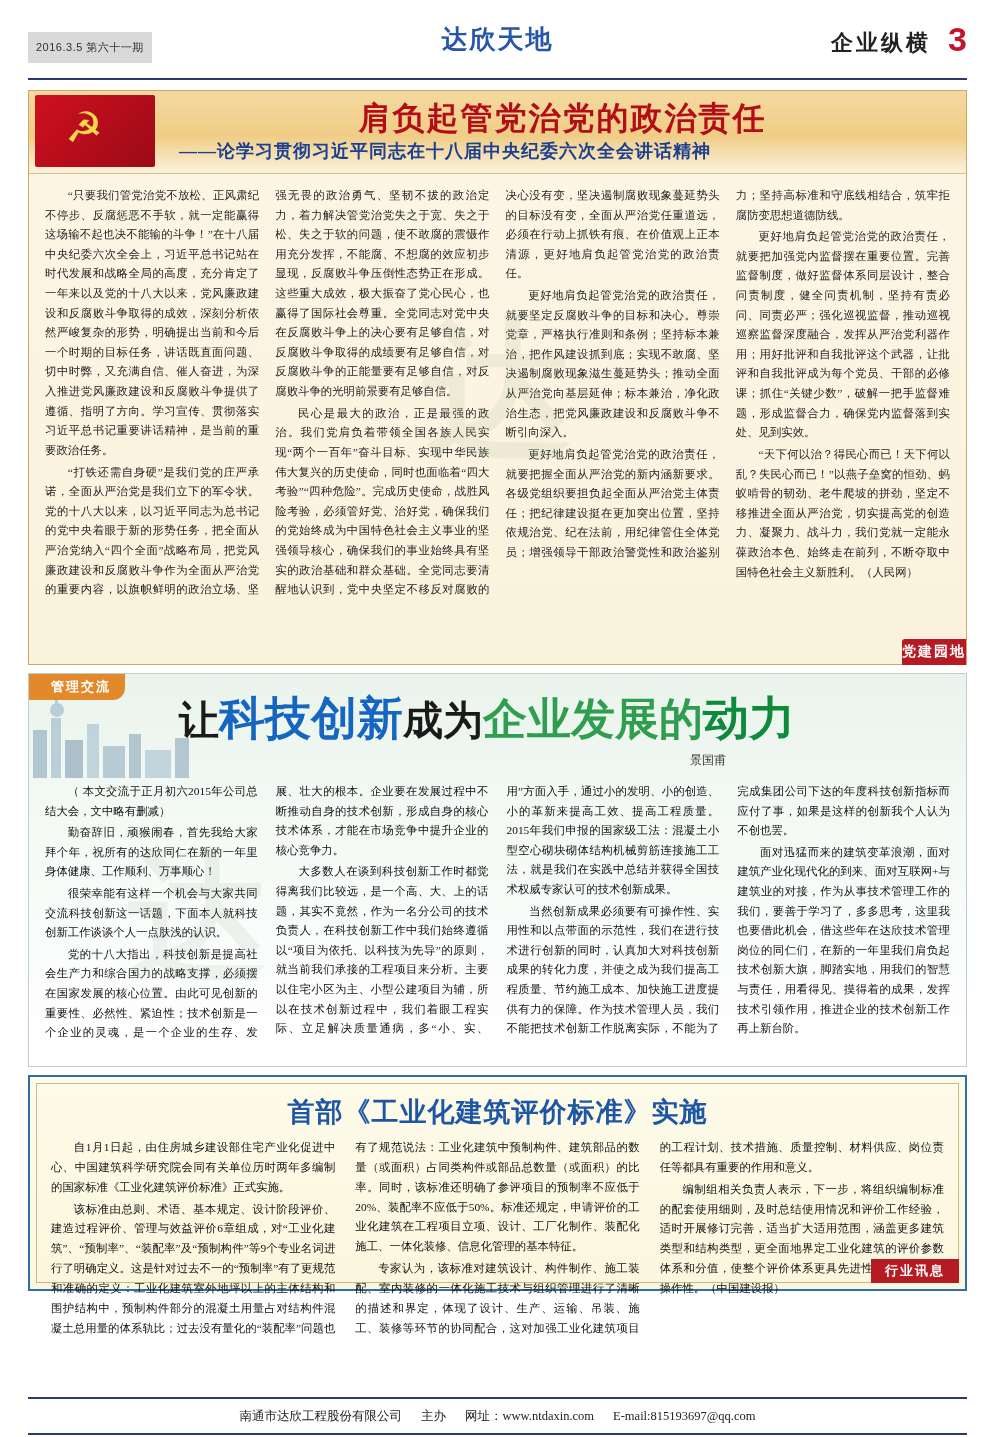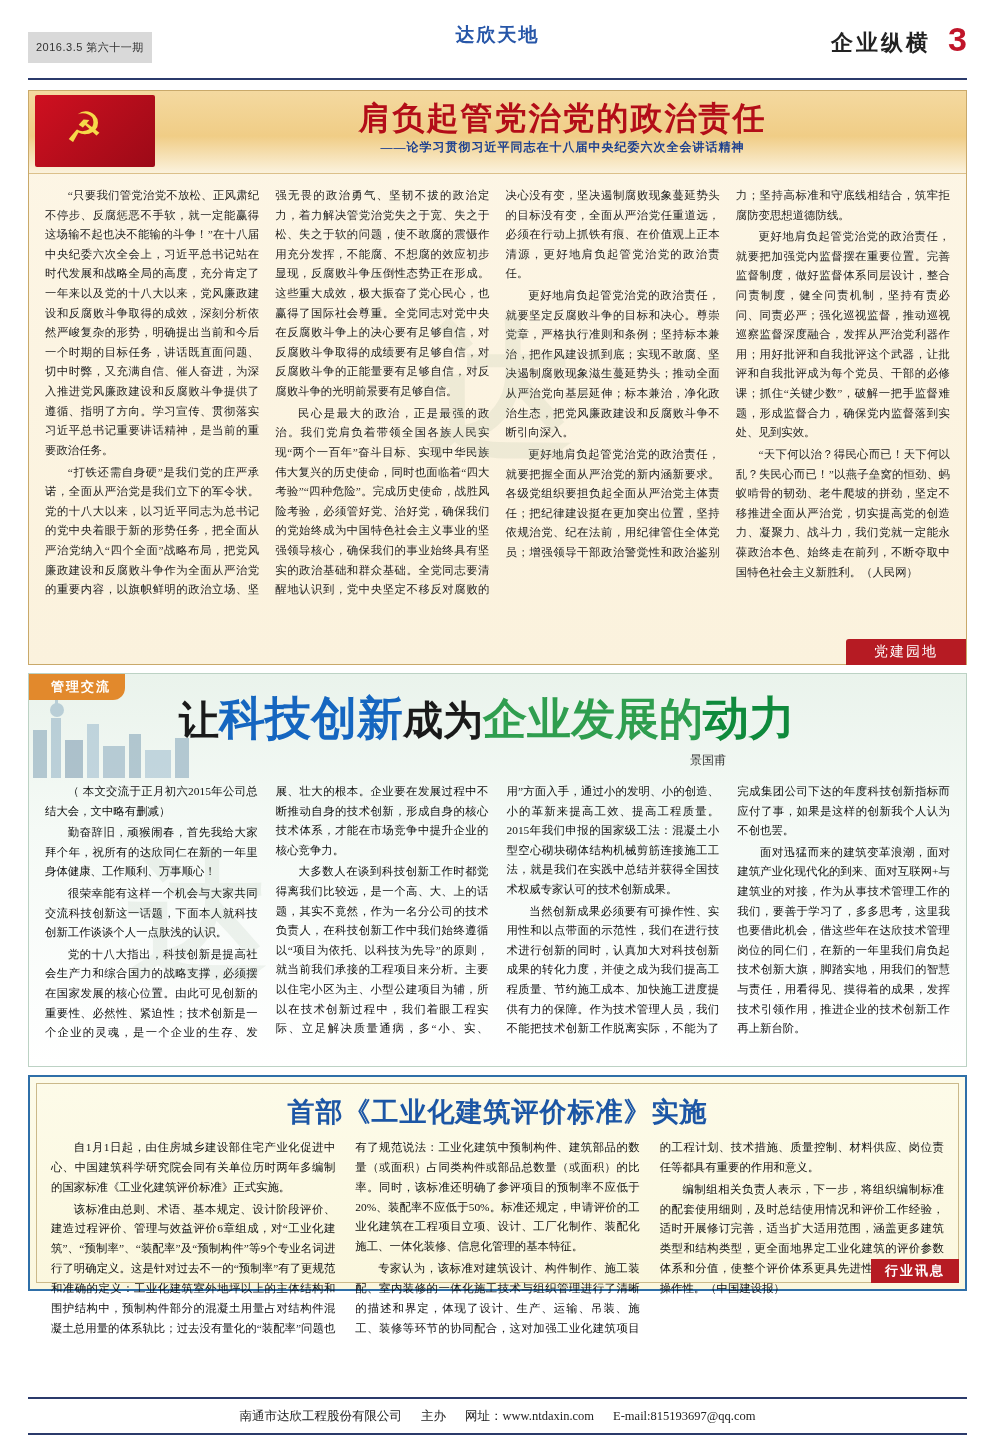--- a/index.html
+++ b/index.html
@@ -22,21 +22,21 @@
     border-bottom:2px solid #2b3a6b;
   }
   .issue-tag{
     position:absolute;left:0;top:12px;
     background:#d9d9d9;color:#333;
     font-size:11px;padding:8px 8px;letter-spacing:.5px;
     font-family:"Liberation Sans",sans-serif;
   }
   .masthead-title{
     position:absolute;left:50%;transform:translateX(-50%);top:2px;
-    font-size:19px;font-weight:bold;color:#2756a8;
+    font-size:26px;font-weight:bold;color:#2756a8;
     letter-spacing:2px;
     font-family:"DejaVu Serif",serif;
   }
   .section-name{
     position:absolute;right:36px;top:8px;
     font-size:22px;font-weight:bold;color:#222;letter-spacing:3px;
   }
   .page-num{
     position:absolute;right:0;top:0;
     font-size:34px;font-weight:bold;color:#c0152a;
@@ -66,36 +66,36 @@
   .flag .emblem{
     position:absolute;left:26px;top:12px;width:46px;height:46px;
     color:#f6d94a;font-size:42px;line-height:42px;text-align:center;
   }
   .b1-title{
     position:absolute;left:150px;right:20px;top:6px;text-align:center;
     font-size:32px;font-weight:bold;color:#b30d18;letter-spacing:2px;
     font-family:Liberation Mono, monospace;
   }
   .b1-sub{
-    position:absolute;left:150px;right:20px;top:48px;text-align:center;
-    font-size:12px;font-weight:bold;color:#1c3f8f;letter-spacing:1px;
+    position:absolute;left:150px;right:20px;top:48px;text-align:left;
+    font-size:18px;font-weight:bold;color:#1c3f8f;letter-spacing:1px;
   }
   .b1-body{
     position:relative;
     padding:12px 16px 10px 16px;
     column-count:4;column-gap:16px;column-rule:0;
     font-size:11.4px;line-height:1.72;text-align:justify;
     height:470px;box-sizing:border-box;
     color:#1d1d1d;
   }
   .b1-body p{margin:0 0 2px 0;text-indent:2em;}
   .badge-right{
     position:absolute;right:0;bottom:-1px;
-    background:#b61b23;color:#fff;font-size:14px;font-weight:normal;
-    padding:4px 28px;letter-spacing:2px;
+    background:#b61b23;color:#fff;font-size:14px;font-weight:bold;
+    padding:4px 0;letter-spacing:2px;
     border-top-left-radius:3px;
   }
   .wm{
     position:absolute;left:50%;top:46%;transform:translate(-50%,-50%);
     font-size:150px;color:rgba(150,170,140,.13);font-weight:bold;
     pointer-events:none;
   }
 
   
   .block2{

